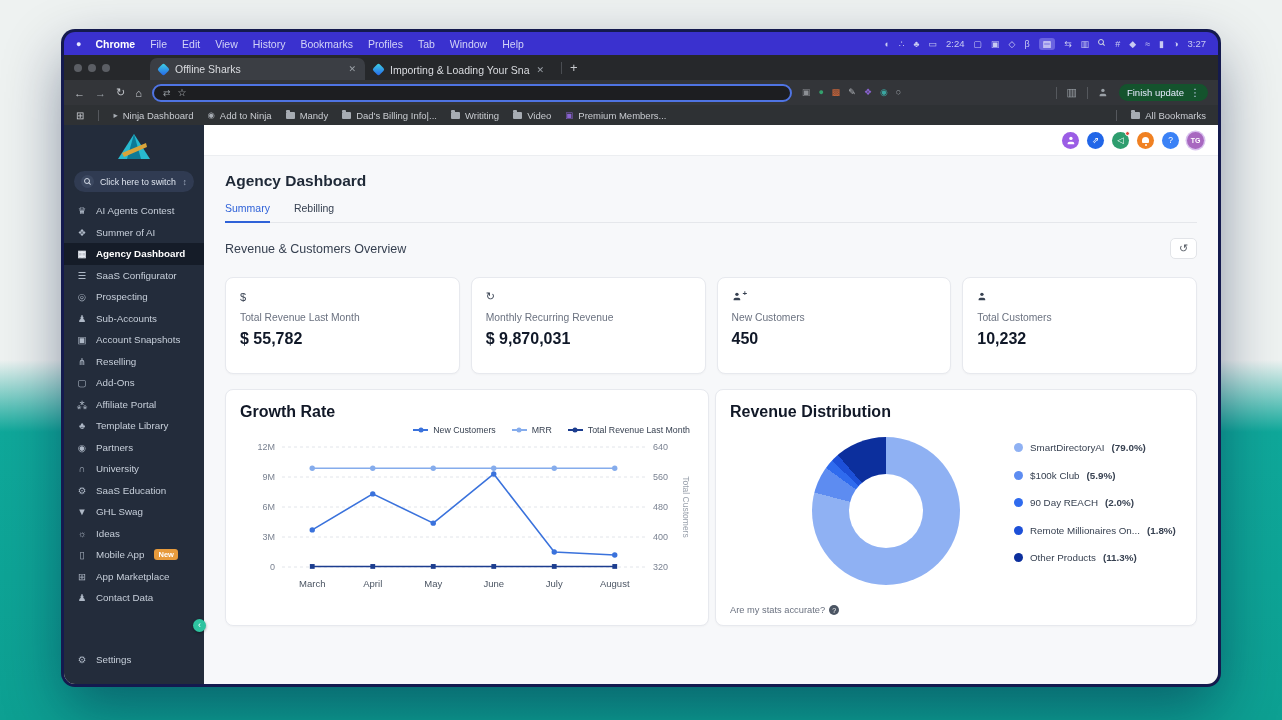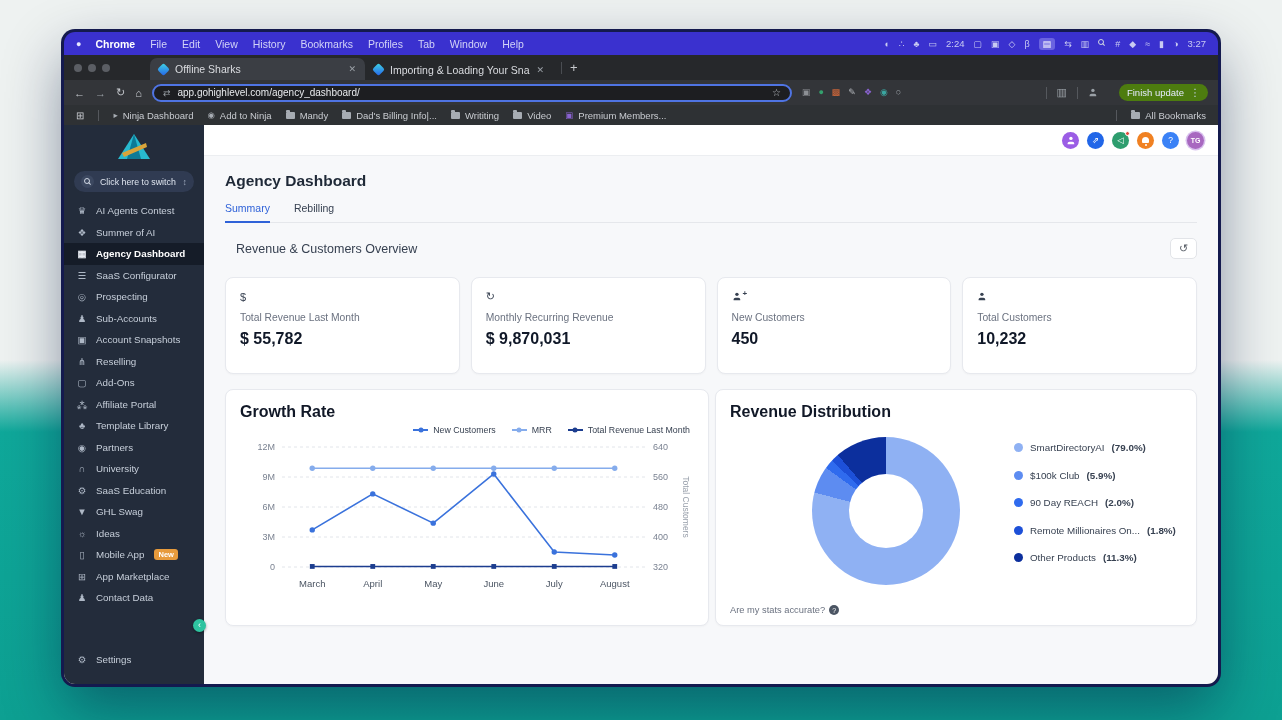--- a/index.html
+++ b/index.html
@@ -42,21 +42,21 @@
   .navico { color:#9aa0a6; font-size:11px; }
   .navico.lit { color:#c6c9ce; }
   .omnibox { flex:0 0 640px; height:18px; border-radius:10px; background:#1d1e21; border:2px solid #4f74e3;
     display:flex; align-items:center; gap:7px; padding:0 9px; color:#e8eaed; font-size:10px; }
   .omnibox .url { flex:1; white-space:nowrap; overflow:hidden; }
   .omnibox .tune { color:#9aa0a6; font-size:9px; }
   .omnibox .star { color:#bdc1c6; font-size:10px; }
   .extrow { display:flex; align-items:center; gap:8px; flex:1; }
   .ext { font-size:9px; line-height:1; }
   .tdiv { width:1px; height:12px; background:#55585d; }
-  .finish { margin-left:12px; background:#4d7c0f; color:#e6ebff; font-size:9.5px; border-radius:9px;
+  .finish { margin-left:2px; background:#14532d; color:#e6ebff; font-size:9.5px; border-radius:9px;
     height:17px; display:flex; align-items:center; padding:0 8px; gap:6px; }
   .finish .kebab { color:#c9d4f5; font-size:10px; }
 
   
   .bookbar { height:20px; background:#2e3134; display:flex; align-items:center; gap:14px; padding:0 12px;
     color:#c9ccd1; font-size:9.5px; flex:0 0 auto; }
   .bm { display:flex; align-items:center; gap:5px; }
   .bm .bmico { font-size:8.5px; color:#a7acb3; }
   .bdiv { width:1px; height:11px; background:#55585d; }
   .folder { width:9px; height:7px; background:#a7acb3; border-radius:1px; position:relative; display:inline-block; }
@@ -94,21 +94,21 @@
   .circ { width:17px; height:17px; border-radius:50%; color:#fff; font-size:8.5px; display:flex;
     align-items:center; justify-content:center; position:relative; }
   .circ .dot { position:absolute; top:-1px; right:-1px; width:5px; height:5px; border-radius:50%; background:#e5483d; border:1px solid #fff; }
   .circ.avatar { font-size:7px; font-weight:bold; box-shadow:0 0 0 1.5px #d9c2ee; }
 
   .app-body { padding:16px 21px 0; flex:1; min-height:0; }
   .page-title { font-size:15.5px; font-weight:bold; color:#1f2937; }
   .tabs-row { display:flex; gap:24px; margin-top:12px; border-bottom:1px solid #e5e7eb; }
   .ptab { font-size:10.5px; color:#374151; padding-bottom:7px; font-weight:normal; }
   .ptab.active { color:#2f62d8; border-bottom:2.5px solid #2f62d8; margin-bottom:-1px; }
-  .section-row { margin-top:15px; display:flex; align-items:center; justify-content:space-between;margin-left:11px; }
+  .section-row { margin-top:15px; display:flex; align-items:center; justify-content:space-between; }
   .section-title { font-size:12.5px; color:#374151; }
   .refresh-btn { width:27px; height:21px; background:#fff; border:1px solid #e2e4e8; border-radius:5px;
     color:#555b64; font-size:11px; display:flex; align-items:center; justify-content:center; }
 
   .stats-grid { margin-top:18px; display:grid; grid-template-columns:repeat(4,1fr); gap:11px; }
   .stat-card { background:#fff; border:1px solid #e7e9ee; border-radius:8px; padding:12px 14px; height:97px;
     box-shadow:0 1px 2px rgba(16,24,40,.03); }
   .stat-ico { font-size:11px; color:#374151; height:13px; display:flex; align-items:center; gap:2px; }
   .stat-label { margin-top:9px; font-size:10.3px; color:#6b7280; }
   .stat-value { margin-top:7px; font-size:16px; font-weight:bold; color:#101828; }
@@ -211,21 +211,20 @@
       <span class="newtab">+</span>
     </div>
 
     <div class="toolbar">
       <span class="navico lit">←</span>
       <span class="navico">→</span>
       <span class="navico lit">↻</span>
       <span class="navico lit">⌂</span>
       <span class="omnibox">
         <span class="tune">⇄</span>
-        <span class="url">app.gohighlevel.com/agency_dashboard/</span>
         <span class="star">☆</span>
       </span>
       <span class="extrow" id="ext-row">
           <span class="ext" style="color: rgb(141, 144, 149);">▣</span>
           <span class="ext" style="color: rgb(52, 160, 109);">●</span>
           <span class="ext" style="color: rgb(216, 106, 58);">▩</span>
           <span class="ext" style="color: rgb(185, 188, 193);">✎</span>
           <span class="ext" style="color: rgb(138, 99, 210);">❖</span>
           <span class="ext" style="color: rgb(58, 166, 160);">◉</span>
           <span class="ext" style="color: rgb(154, 160, 166);">○</span>

